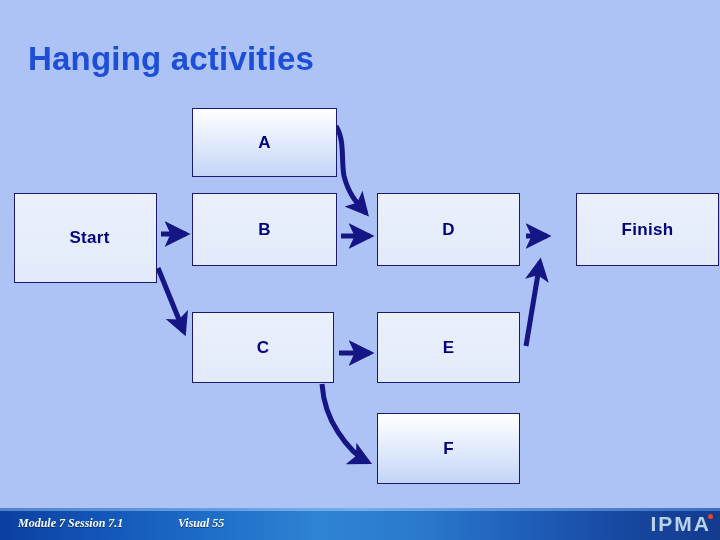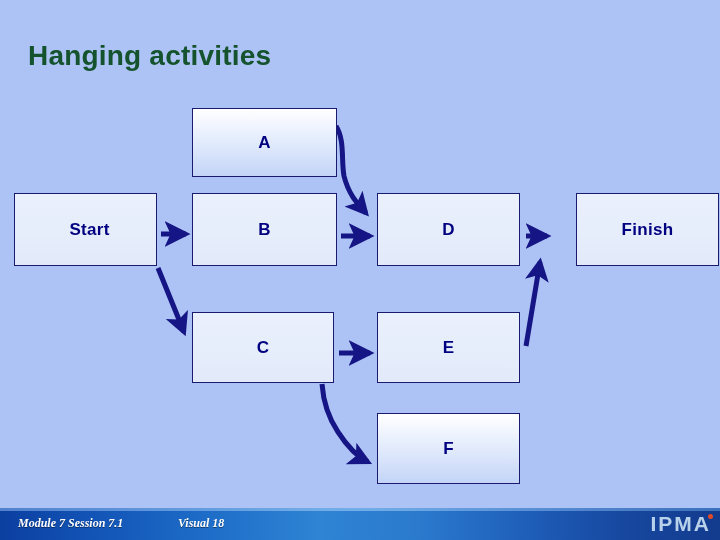--- a/index.html
+++ b/index.html
@@ -15,23 +15,23 @@
     background: #aec3f5;
     overflow: hidden;
     font-family: "Liberation Sans", sans-serif;
   }
 
   
   #title {
     position: absolute;
     left: 28px;
     top: 40px;
-    font-size: 28px;
-    font-weight: bold;
-    color: #14532d;
+    font-size: 33px;
+    font-weight: bold;
+    color: #1d4ed8;
     letter-spacing: 0.2px;
     white-space: nowrap;
   }
 
   
   .node {
     position: absolute;
     box-sizing: border-box;
     border: 1px solid #1a1a6e;
     display: flex;
@@ -45,21 +45,21 @@
   
   .node.grad {
     background: linear-gradient(to bottom, #ffffff 0%, #f2f6fe 22%, #dbe6fb 62%, #c3d4f7 100%);
   }
   
   .node.flat {
     background: linear-gradient(to bottom, #eaf0fc 0%, #e6edfb 55%, #e2eafa 100%);
   }
 
   .node-a      { left: 192px; top: 108px; width: 145px; height: 69px; }
-  .node-start  { left: 14px;  top: 193px; width: 143px; height: 73px; padding-left: 8px; }
+  .node-start  { left: 14px;  top: 193px; width: 143px; height: 90px; padding-left: 8px; }
   .node-b      { left: 192px; top: 193px; width: 145px; height: 73px; }
   .node-d      { left: 377px; top: 193px; width: 143px; height: 73px; }
   .node-finish { left: 552px; top: 193px; width: 143px; height: 73px; margin-left: 24px; }
   .node-c      { left: 192px; top: 312px; width: 142px; height: 71px; }
   .node-e      { left: 377px; top: 312px; width: 143px; height: 71px; }
   .node-f      { left: 377px; top: 413px; width: 143px; height: 71px; }
 
   
   #connectors {
     position: absolute;
@@ -186,18 +186,18 @@
   <div class="node flat node-e">
     <span>E</span>
   </div>
 
   <div class="node grad node-f">
     <span>F</span>
   </div>
 
   <div id="footer">
     <div class="foot-text" id="foot-module">Module 7  Session 7.1</div>
-    <div class="foot-text" id="foot-visual">Visual 18</div>
+    <div class="foot-text" id="foot-visual">Visual 55</div>
     <div id="logo">IPMA</div>
     <div id="logo-dot"></div>
   </div>
 
 </div>
 
 </body></html>

